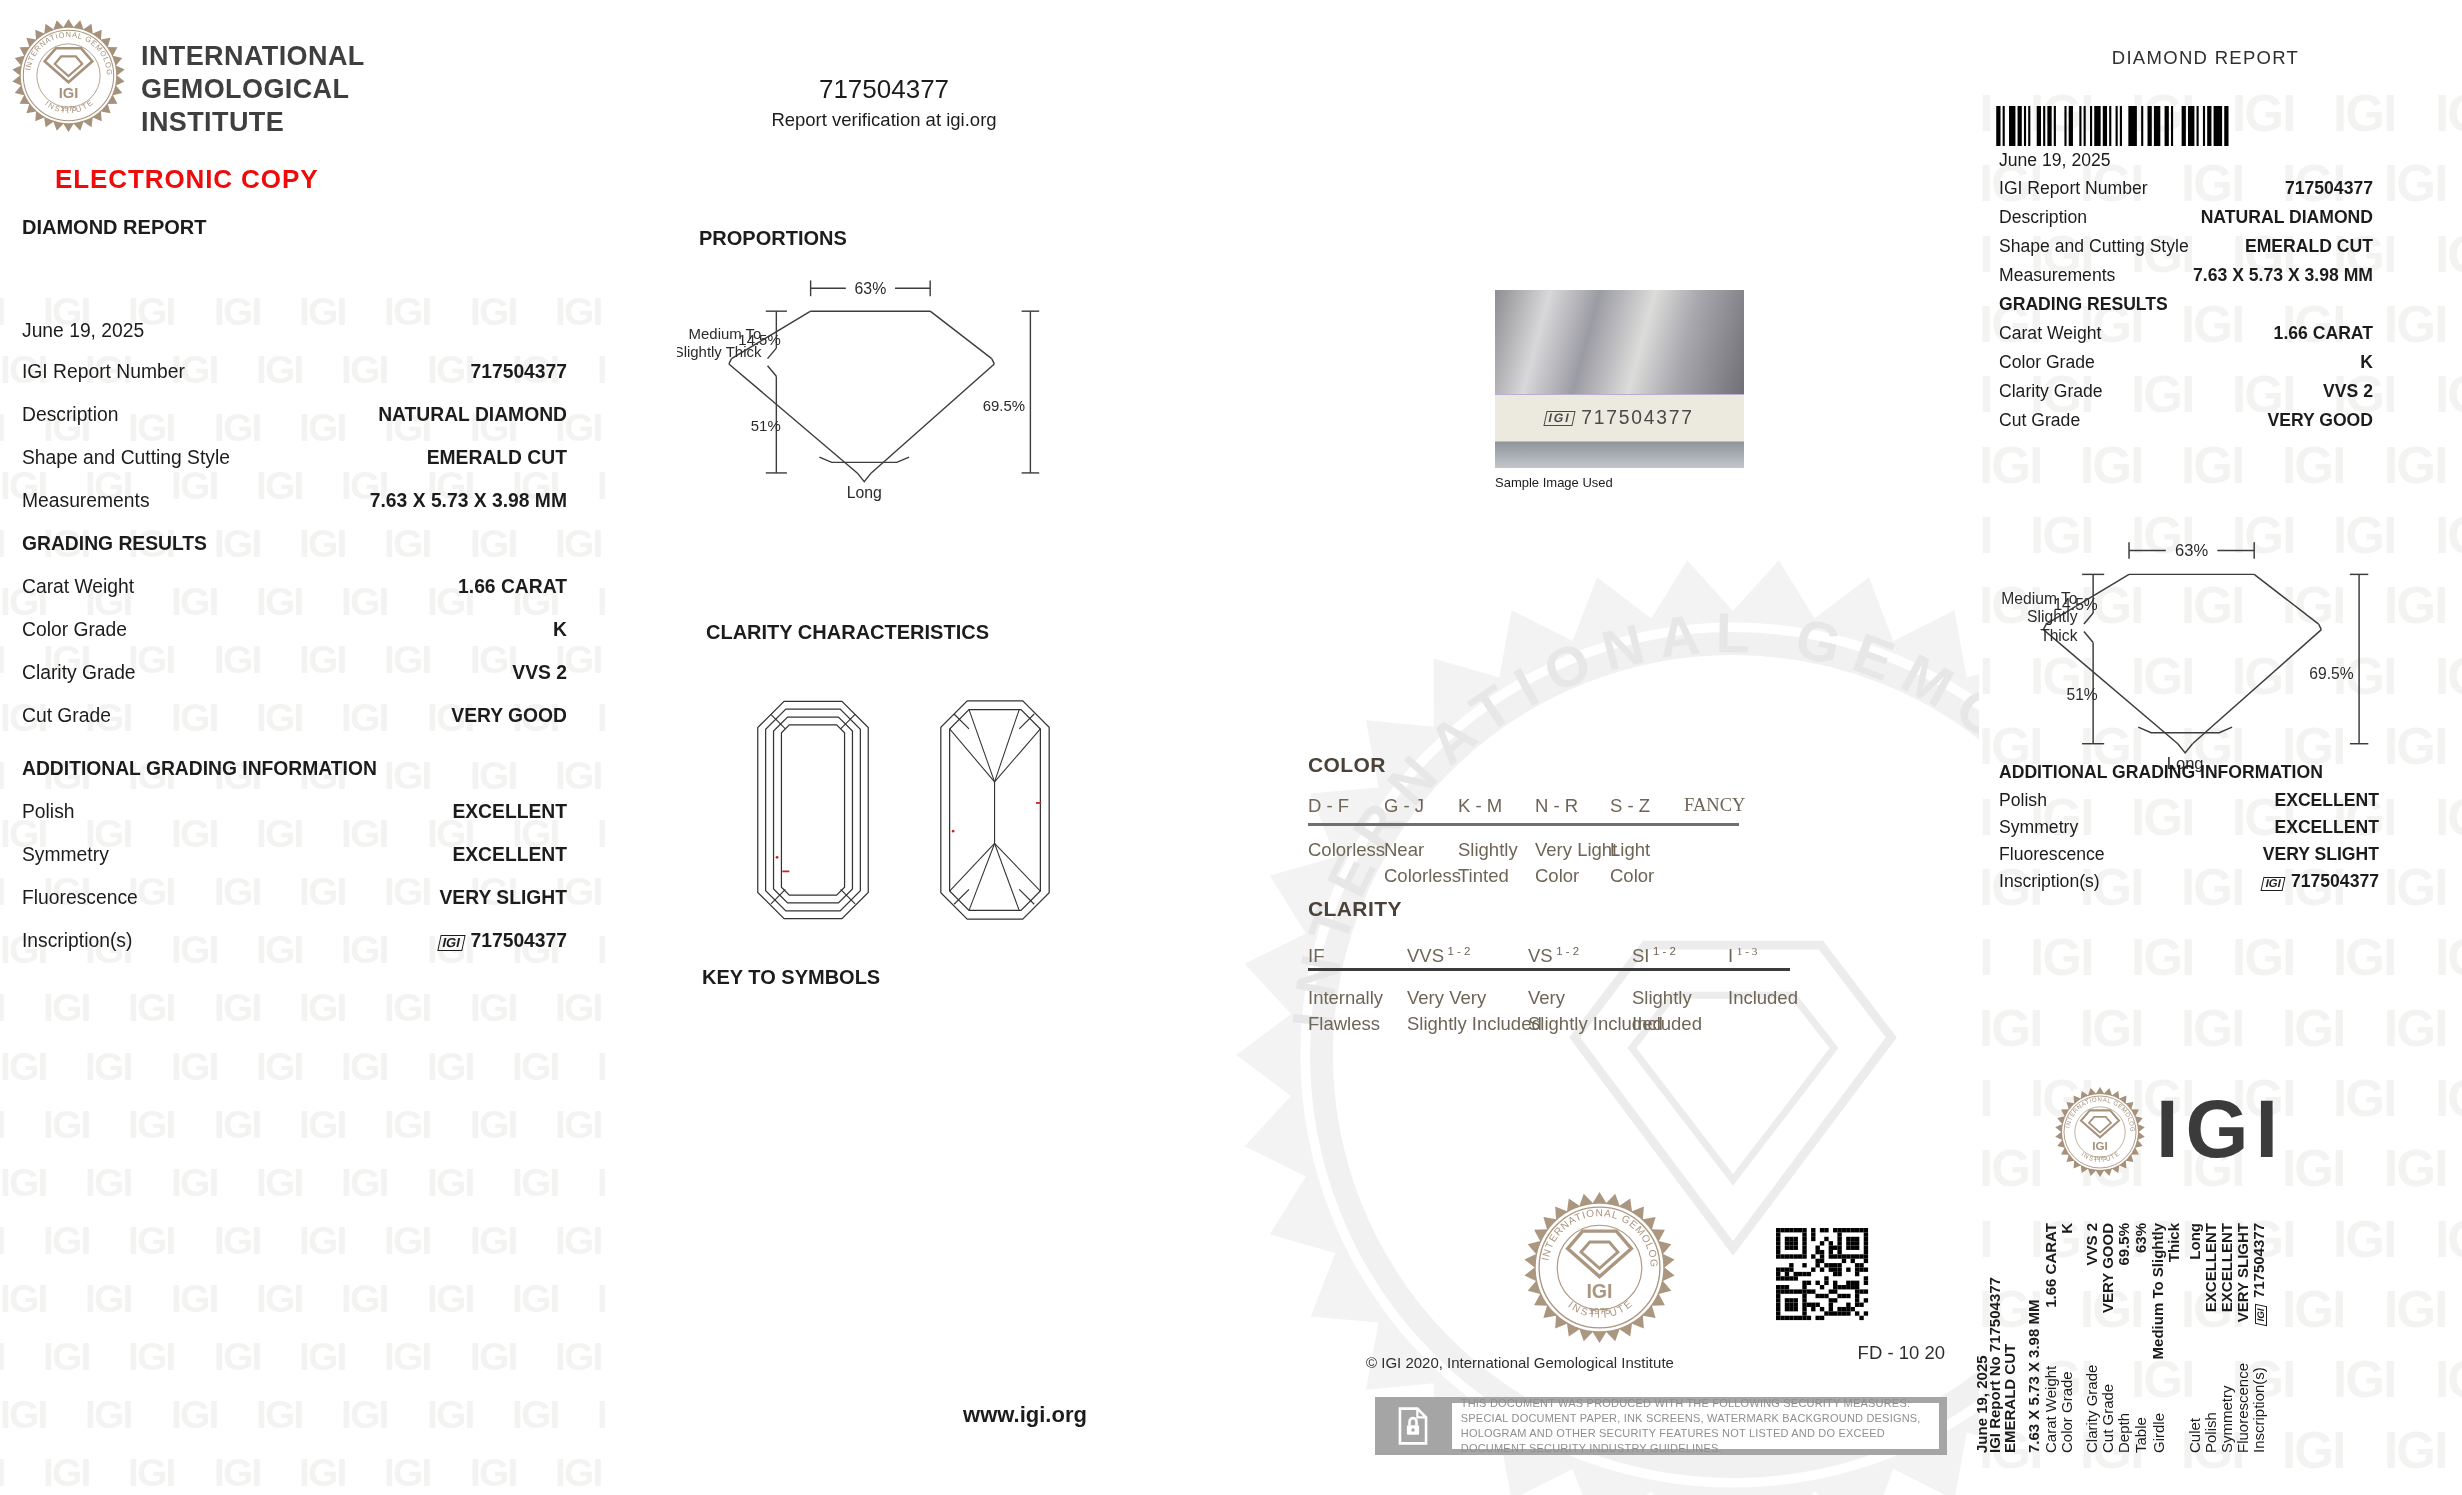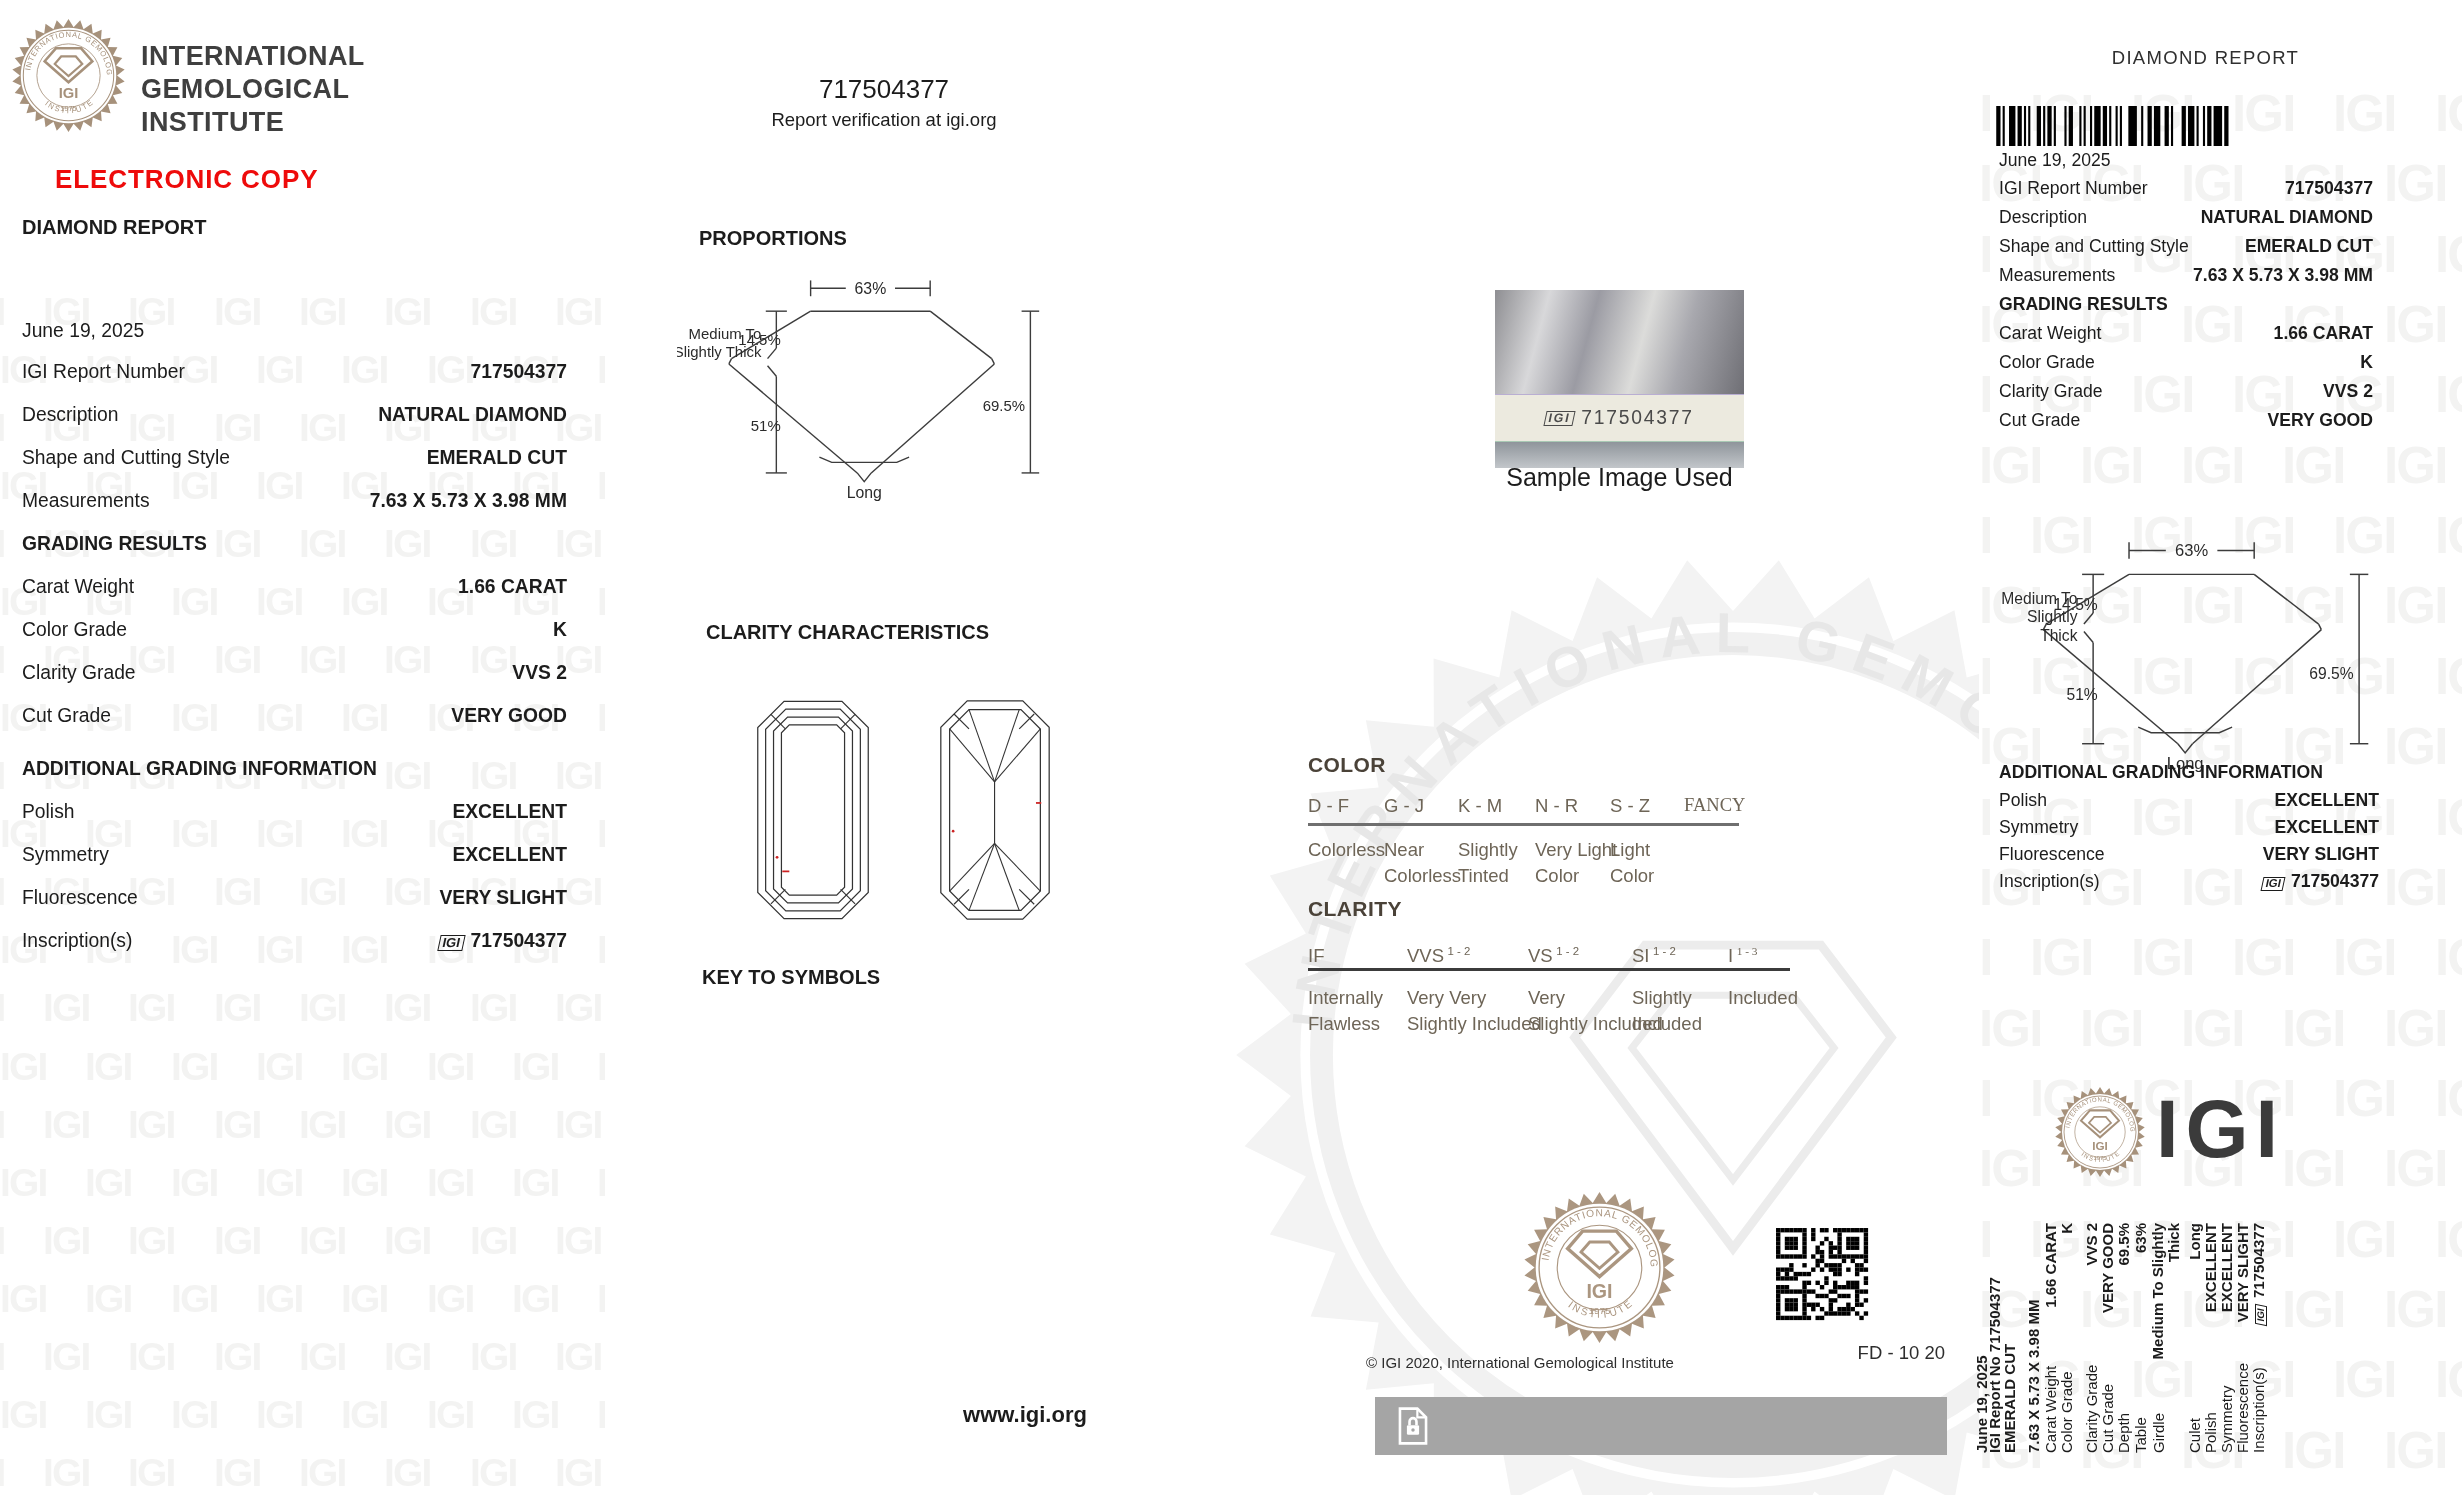--- a/index.html
+++ b/index.html
@@ -479,21 +479,21 @@
   <div class="abs" style="left:950px;top:1402px;width:150px;text-align:center;font-size:22px;font-weight:bold;">www.igi.org</div>
 
   <div class="abs" style="left:1495px;top:290px;width:249px;height:179px;">
     <div style="height:104px;background:linear-gradient(105deg,#8e8e92 0%,#d8d8da 20%,#9b9ba3 38%,#dcdcda 58%,#a8a8ae 74%,#6f6f75 100%);"></div>
     <div style="height:46px;background:#eceadf;border-top:1.8px solid #b9aed2;border-bottom:1.8px solid #a9c9b4;display:flex;align-items:center;justify-content:center;color:#4a4a4a;font-size:19.3px;letter-spacing:1.8px;">
       <span class="igi-glyph" style="font-size:12.3px;border-color:#4a4a4a;">IGI</span>
       <span>717504377</span>
     </div>
     <div style="height:26px;background:linear-gradient(#8f959b,#c2c6ca);"></div>
   </div>
-  <div class="abs" style="left:1495px;top:463px;width:249px;text-align:center;font-size:25px;">Sample Image Used</div>
+  <div class="abs" style="left:1495px;top:475px;width:249px;text-align:left;font-size:13px;">Sample Image Used</div>
 
   <div class="abs" style="left:1308px;top:753px;width:492px;height:141px;">
     <div class="sechead" style="font-size:21px;color:#4a4238;letter-spacing:0.4px;">COLOR</div>
     <div id="color-grades">
         <div class="colcell" style="left: 0px; top: 40px;">D - F</div>
         <div class="colcell" style="left: 76px; top: 40px;">G - J</div>
         <div class="colcell" style="left: 150px; top: 40px;">K - M</div>
         <div class="colcell" style="left: 227px; top: 40px;">N - R</div>
         <div class="colcell" style="left: 302px; top: 40px;">S - Z</div>
         <div class="colcell" style="left: 376px; top: 40px; font-family: Liberation Serif, serif;">FANCY</div>
@@ -803,20 +803,23 @@
   <div class="abs" style="left:1838px;top:1342px;width:107px;text-align:right;font-size:18.5px;color:#2e2e2e;">FD - 10 20</div>
 
   <div class="abs" style="left:1375px;top:1397px;width:572px;height:58px;background:#a5a5a5;">
     <svg style="position:absolute;left:17.6px;top:8.8px;" width="40" height="40" viewBox="0 0 46 46">
       <path d="M8,3 H28 L38,13 V43 H8 Z" fill="none" stroke="#fff" stroke-width="3"></path>
       <path d="M28,3 V13 H38" fill="none" stroke="#fff" stroke-width="2.5"></path>
       <rect x="16" y="22" width="14" height="11" rx="1.5" fill="#fff"></rect>
       <path d="M19,22 v-4 a4,4 0 0 1 8,0 v4" fill="none" stroke="#fff" stroke-width="3"></path>
       <circle cx="23" cy="27.5" r="2" fill="#a5a5a5"></circle>
     </svg>
+    <div style="position:absolute;left:77px;top:6.2px;width:487px;height:46px;background:#fff;display:flex;align-items:center;">
+      <div style="padding:0 8.8px;font-size:11px;line-height:15px;letter-spacing:0.2px;color:#8f8f8f;">THIS DOCUMENT WAS PRODUCED WITH THE FOLLOWING SECURITY MEASURES:  SPECIAL DOCUMENT PAPER, INK SCREENS, WATERMARK BACKGROUND DESIGNS, HOLOGRAM AND OTHER SECURITY FEATURES NOT LISTED AND DO EXCEED DOCUMENT SECURITY INDUSTRY GUIDELINES.</div>
+    </div>
   </div>
 
   <div class="abs" style="left:2021px;top:47px;width:369px;text-align:center;font-size:18.5px;letter-spacing:1.3px;color:#2f2f2f;">DIAMOND REPORT</div>
   <svg id="barcode" class="abs" style="left:1995px;top:106px;" width="239" height="40" viewBox="0 0 272 46">
       <rect x="0" y="0" width="4.900900900900901" height="46" fill="#000"></rect>
       <rect x="7.351351351351351" y="0" width="2.4504504504504503" height="46" fill="#000"></rect>
       <rect x="14.702702702702702" y="0" width="7.351351351351351" height="46" fill="#000"></rect>
       <rect x="24.504504504504503" y="0" width="4.900900900900901" height="46" fill="#000"></rect>
       <rect x="31.855855855855854" y="0" width="2.4504504504504503" height="46" fill="#000"></rect>
       <rect x="36.75675675675676" y="0" width="2.4504504504504503" height="46" fill="#000"></rect>

